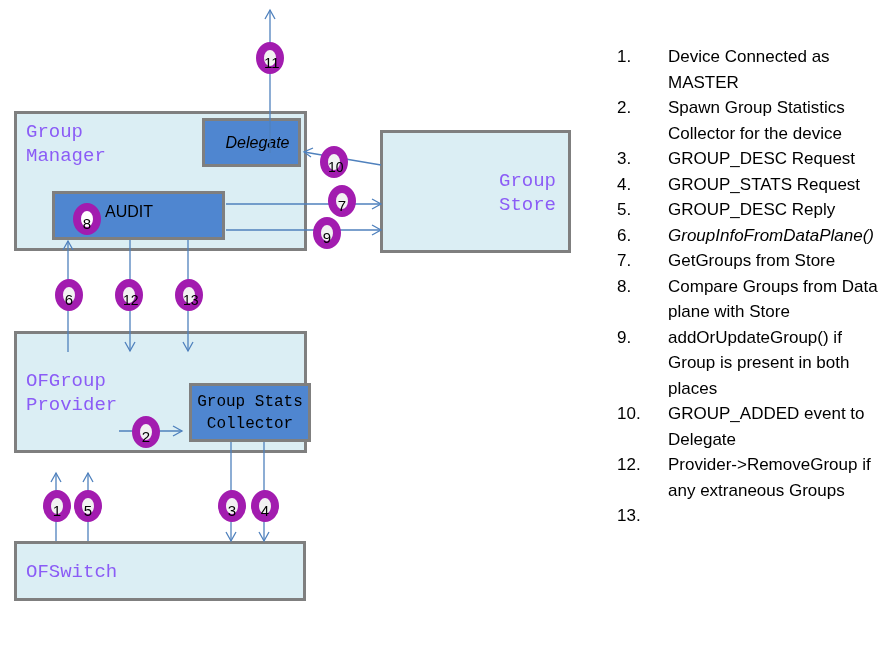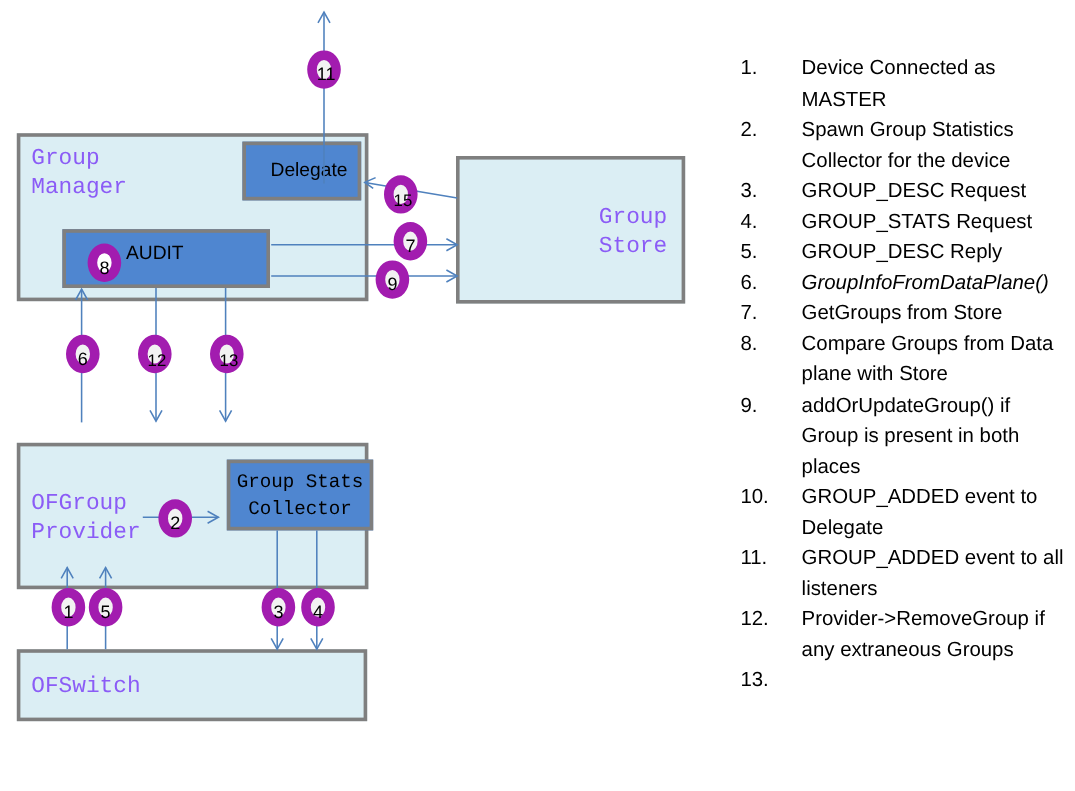--- a/index.html
+++ b/index.html
@@ -18,34 +18,34 @@
 </head>
 <body>
 
 <div class="box" style="left:14px;top:111px;width:293px;height:140px;">
   <div class="lbl" style="left:9px;top:6px;">
     <div>Group</div>
     <div>Manager</div>
   </div>
 </div>
 <div class="inner" style="left:202px;top:118px;width:99px;height:49px;">
-  <div class="ilbl" style="left:12px;right:0;top:11px;">Delegate</div>
+  <div class="ilbl" style="left:12px;right:0;top:11px;font-style:italic;">Delegate</div>
 </div>
 <div class="inner" style="left:52px;top:191px;width:173px;height:49px;">
   <div class="ilbl" style="left:50px;top:7px;text-align:left;">AUDIT</div>
 </div>
 
 <div class="box" style="left:380px;top:130px;width:191px;height:123px;">
   <div class="lbl" style="right:12px;top:36px;text-align:right;">
     <div>Group</div>
     <div>Store</div>
   </div>
 </div>
 
-<div class="box" style="left:14px;top:369px;width:293px;height:122px;">
+<div class="box" style="left:14px;top:331px;width:293px;height:122px;">
   <div class="lbl" style="left:9px;top:35px;">
     <div>OFGroup</div>
     <div>Provider</div>
   </div>
 </div>
 <div class="inner" style="left:189px;top:383px;width:122px;height:59px;font-family:Liberation Mono, monospace;">
   <div class="ilbl" style="left:0;right:0;top:5px;">
     <div>Group Stats</div>
     <div>Collector</div>
   </div>
@@ -90,21 +90,21 @@
 
     <line x1="231" y1="442" x2="231" y2="541"></line>
     <polyline points="226,532 231,541 236,532"></polyline>
 
     <line x1="264" y1="442" x2="264" y2="541"></line>
     <polyline points="259,532 264,541 269,532"></polyline>
   </g>
 </svg>
 
 <div class="badge" style="left:256px;top:42px;">11</div>
-<div class="badge" style="left:320px;top:146px;font-size:14px;">15</div>
+<div class="badge" style="left:320px;top:146px;font-size:14px;">10</div>
 <div class="badge" style="left:328px;top:185px;">7</div>
 <div class="badge" style="left:313px;top:217px;">9</div>
 <div class="badge" style="left:73px;top:203px;background:#ffffff;">8</div>
 <div class="badge" style="left:55px;top:279px;">6</div>
 <div class="badge" style="left:115px;top:279px;font-size:14px;text-align:right;">12</div>
 <div class="badge" style="left:175px;top:279px;font-size:14px;">13</div>
 <div class="badge" style="left:132px;top:416px;">2</div>
 <div class="badge" style="left:43px;top:490px;">1</div>
 <div class="badge" style="left:74px;top:490px;">5</div>
 <div class="badge" style="left:218px;top:490px;">3</div>
@@ -145,23 +145,19 @@
     </div>
   <div class="step">
       <span class="num">9.</span>
       <span class="txt">addOrUpdateGroup() if Group is present in both places</span>
     </div>
   <div class="step">
       <span class="num">10.</span>
       <span class="txt">GROUP_ADDED event to Delegate</span>
     </div>
   <div class="step">
-      <span class="num">11.</span>
-      <span class="txt">GROUP_ADDED event to all listeners</span>
-    </div>
-  <div class="step">
       <span class="num">12.</span>
       <span class="txt">Provider-&gt;RemoveGroup if any extraneous Groups</span>
     </div>
   <div class="step">
       <span class="num">13.</span>
     </div>
 </div>
 
 </body></html>

